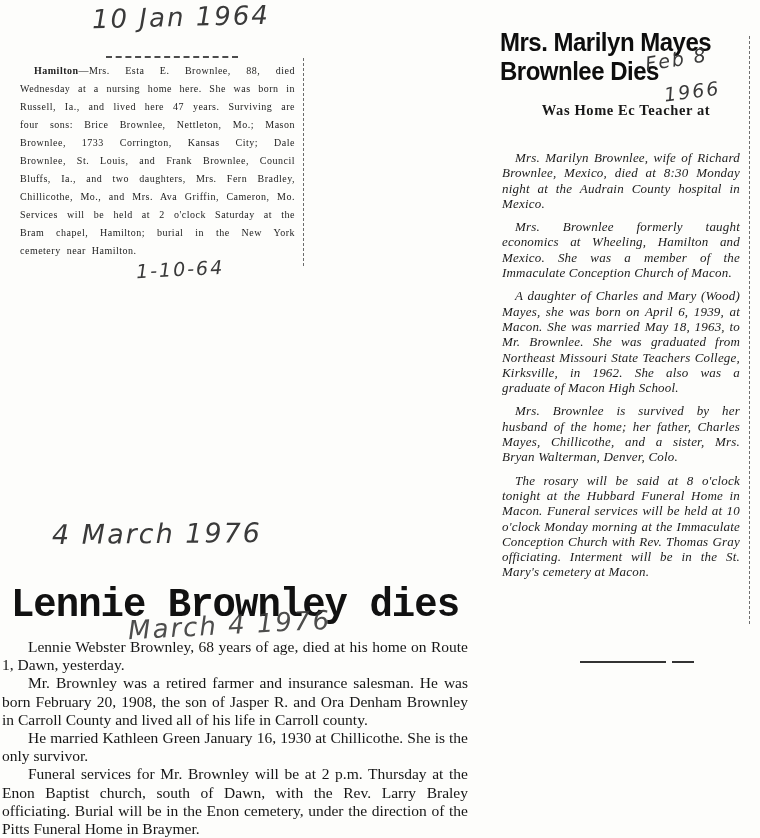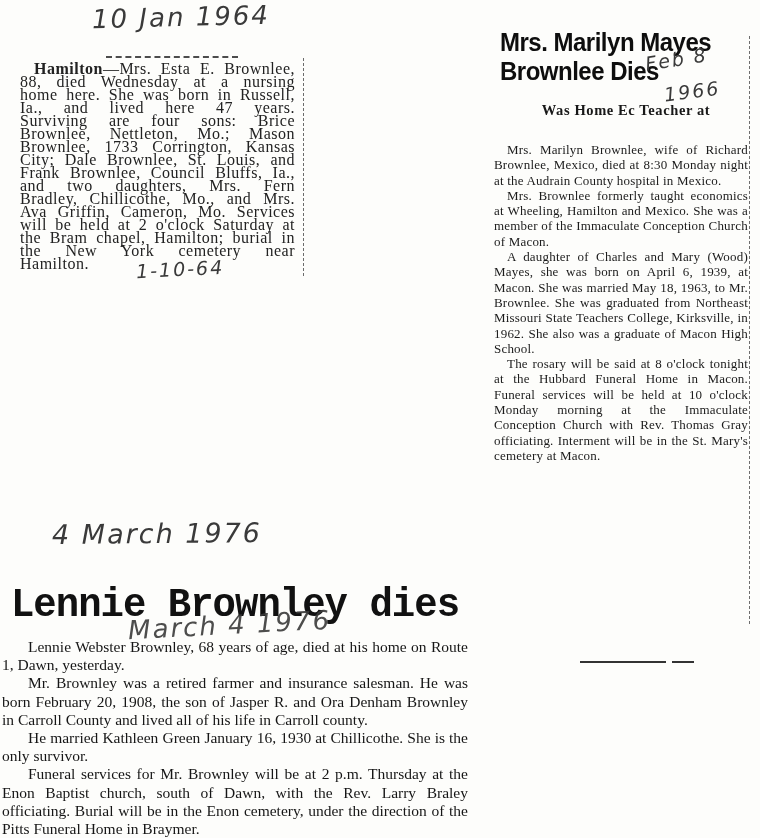--- a/index.html
+++ b/index.html
@@ -27,21 +27,21 @@
     left:14px; top:58px; width:290px;
     border-right:1px dashed #6b6b6b;
     padding:4px 8px 6px 6px;
     box-sizing:border-box;
   }
   .esta-topline {
     left:106px; top:56px; width:132px; height:0;
     border-top:2px dashed #4c4c4c;
   }
   .esta-body {
-    font-size:16px; line-height:13px;
+    font-size:10px; line-height:18px;
     text-align:justify;
     letter-spacing:0.5px; word-spacing:3px;
     text-indent:14px;
     color:#222;
   }
   .esta-body .dateline { font-weight:bold; }
 
   
   .lennie-headline {
     left:0px; top:584px; width:470px;
@@ -80,21 +80,21 @@
     letter-spacing:0.6px;
     color:#181818;
   }
   .marilyn-body {
     left:494px; top:142px; width:254px;
     font-size:13px; line-height:15.3px;
     text-align:justify;
     letter-spacing:0.2px;
     color:#1b1b1b;
   }
-  .marilyn-body p { margin:0; text-indent:13px; }
+  .marilyn-body p { margin:8px; text-indent:13px;font-style:italic; }
   .marilyn-vrule {
     left:749px; top:36px; width:0; height:588px;
     border-left:1px dashed #6e6e6e;
   }
   .divider-long  { left:580px; top:661px; width:86px; height:2px; background:#333; }
   .divider-short { left:672px; top:661px; width:22px; height:2px; background:#333; }
 
   
   .hw-top-date       { left:92px;  top:2px;   font-size:26px; transform:rotate(-1.5deg); }
   .hw-esta-date      { left:136px; top:258px; font-size:19px; transform:rotate(-3deg); }
@@ -137,18 +137,19 @@
 <div class="abs handwriting hw-marilyn-2">1966</div>
 
 <div class="abs marilyn-subhead">
   <div>Was Home Ec Teacher at</div>
 </div>
 
 <div class="abs marilyn-body">
   <p>Mrs. Marilyn Brownlee, wife of Richard Brownlee, Mexico, died at 8:30 Monday night at the Audrain County hospital in Mexico.</p>
   <p>Mrs. Brownlee formerly taught economics at Wheeling, Hamilton and Mexico. She was a member of the Immaculate Conception Church of Macon.</p>
   <p>A daughter of Charles and Mary (Wood) Mayes, she was born on April 6, 1939, at Macon. She was married May 18, 1963, to Mr. Brownlee. She was graduated from Northeast Missouri State Teachers College, Kirksville, in 1962. She also was a graduate of Macon High School.</p>
+  <p>Mrs. Brownlee is survived by her husband of the home; her father, Charles Mayes, Chillicothe, and a sister, Mrs. Bryan Walterman, Denver, Colo.</p>
   <p>The rosary will be said at 8 o'clock tonight at the Hubbard Funeral Home in Macon. Funeral services will be held at 10 o'clock Monday morning at the Immaculate Conception Church with Rev. Thomas Gray officiating. Interment will be in the St. Mary's cemetery at Macon.</p>
 </div>
 
 <div class="abs marilyn-vrule"></div>
 <div class="abs divider-long"></div>
 <div class="abs divider-short"></div>
 
 </body></html>

